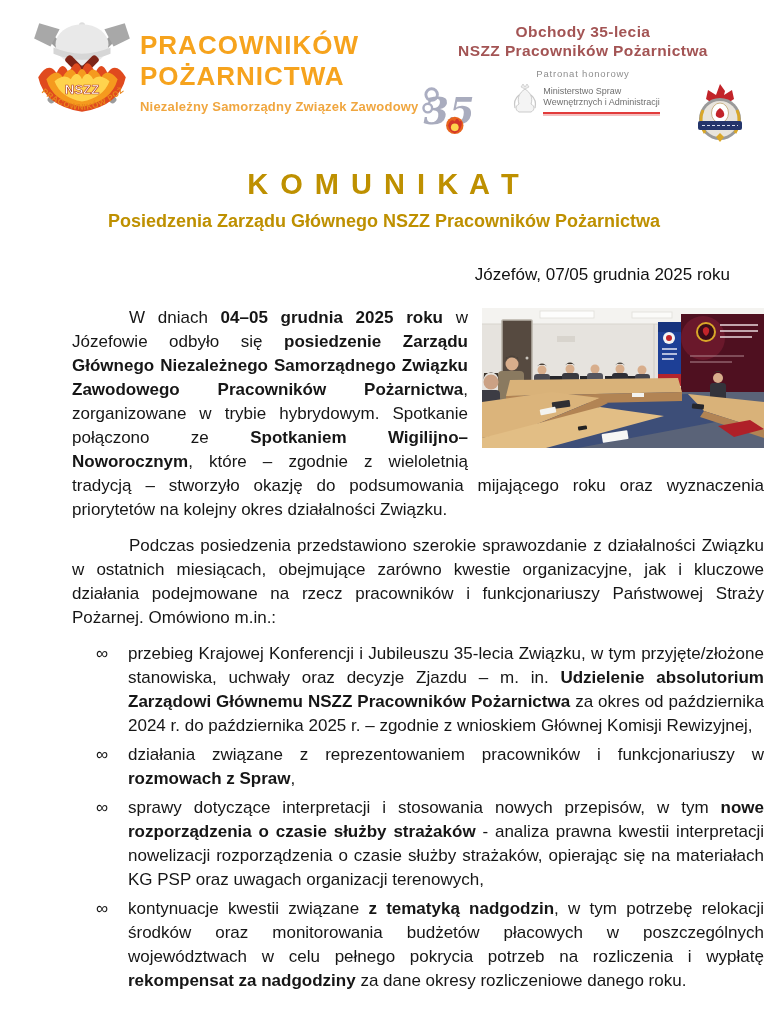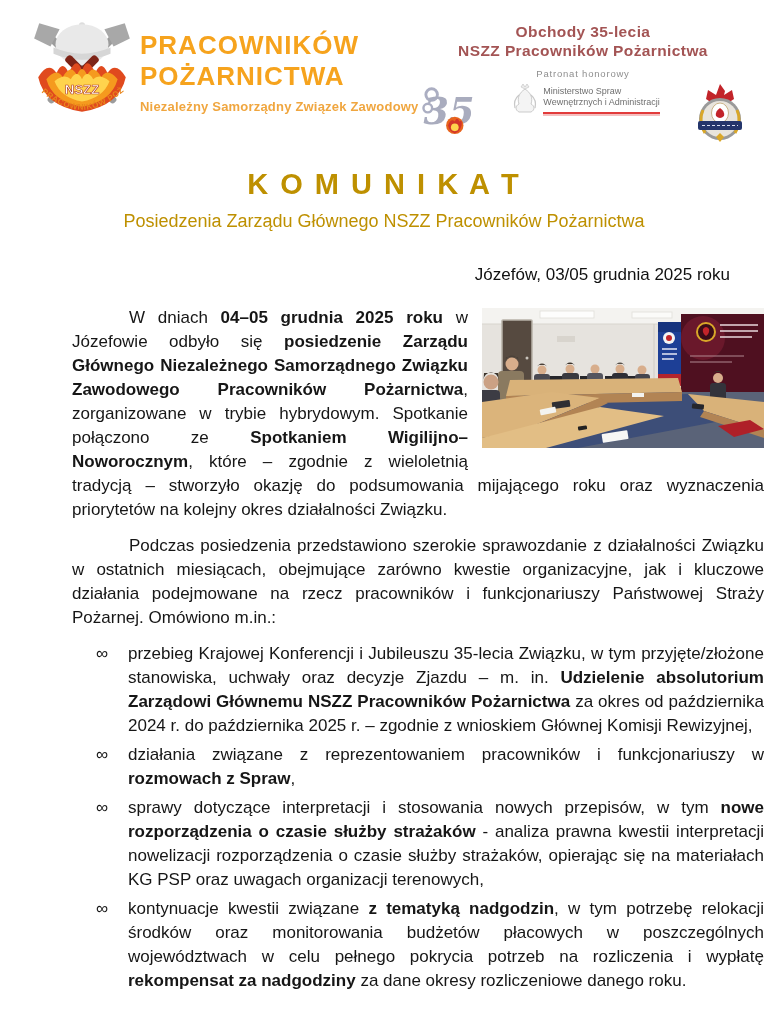--- a/index.html
+++ b/index.html
@@ -19,21 +19,21 @@
   .ann-line{font-size:15.5px;font-weight:bold;color:#A35454;line-height:19px;letter-spacing:.4px;}
   .patronat{font-size:9.5px;color:#8F8F8F;margin-top:8px;letter-spacing:.8px;}
   .logos-row{display:flex;align-items:flex-start;justify-content:space-between;margin-top:4px;padding:0 2px;}
   .ministry{display:flex;align-items:center;text-align:left;}
   .ministry-text{margin-left:5px;}
   .ministry-name{font-size:9px;color:#6F6F6F;line-height:11px;}
   .red-line{height:2px;background:#E23B3B;box-shadow:0 2px 0 #F5C0C0;margin-top:4px;}
   
   .title-block{position:absolute;top:168px;left:0;right:0;text-align:center;}
   .main-title{font-size:29px;font-weight:bold;color:#BE9000;letter-spacing:2px;}
-  .subtitle{font-size:18px;font-weight:normal;color:#BE9000;line-height:22px;margin-top:9px;}
+  .subtitle{font-size:18px;font-weight:bold;color:#BE9000;line-height:22px;margin-top:9px;}
   
   .dateline{position:absolute;top:265px;right:38px;font-size:17px;color:#111;}
   .body-content{position:absolute;top:306px;left:40px;width:692px;font-size:17px;line-height:24px;
                 text-align:justify;color:#161616;margin-left:32px;}
   .para{margin:0;}
   .para.indent{text-indent:57px;}
   .para + .para{margin-top:12px;}
   .photo-frame{float:right;width:282px;height:140px;margin:2px 0 4px 14px;background:#DDD;}
   .photo-frame svg{display:block;width:282px;height:140px;}
   .b{font-weight:bold;}
@@ -128,21 +128,21 @@
     </div>
   </header>
 
   <section class="title-block">
     <div class="main-title">K O M U N I K A T</div>
     <div class="subtitle">
       <div>Posiedzenia Zarządu Głównego NSZZ Pracowników Pożarnictwa</div>
     </div>
   </section>
 
-  <div class="dateline">Józefów, 03/05 grudnia 2025 roku</div>
+  <div class="dateline">Józefów, 07/05 grudnia 2025 roku</div>
 
   <main class="body-content">
 
     <div class="photo-frame" role="img" aria-label="Zdjęcie z posiedzenia – sala konferencyjna, stoły w układzie podkowy, uczestnicy obrad, banery związkowe">
       <svg viewBox="0 0 282 140" preserveAspectRatio="none">
 
         <rect x="0" y="0" width="282" height="140" fill="#E6E3DE"></rect>
         <rect x="0" y="0" width="282" height="16" fill="#F4F3F0"></rect>
         <line x1="0" y1="16" x2="282" y2="16" stroke="#D8D5CE" stroke-width="1"></line>
         <rect x="58" y="3" width="54" height="7" fill="#FDFDFC" stroke="#E0DEDA" stroke-width="0.8"></rect>

